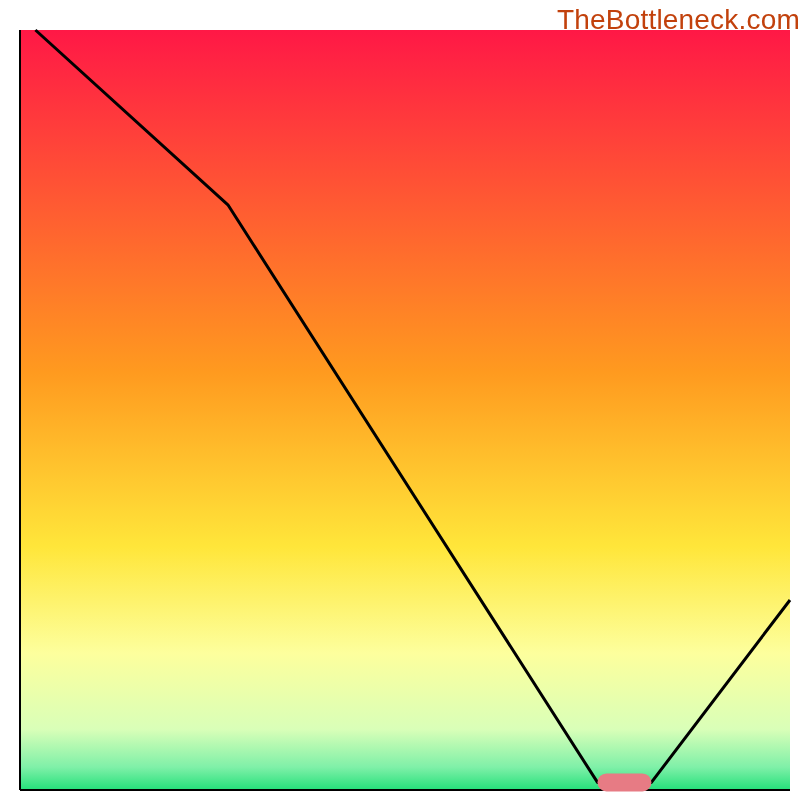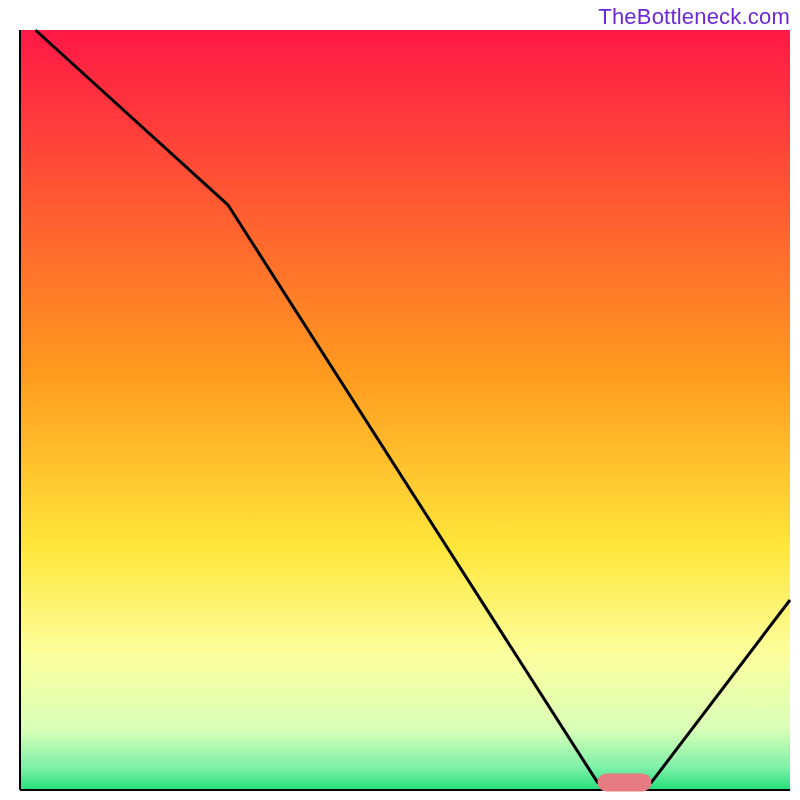--- a/index.html
+++ b/index.html
@@ -1,17 +1,17 @@
 <!DOCTYPE html>
 <html><head>
 <meta charset="utf-8">
 <style>
   html,body{margin:0;padding:0;width:800px;height:800px;background:#fff;font-family:Arial,Helvetica,sans-serif}
   .wrap{position:relative;width:800px;height:800px}
-  .watermark{position:absolute;top:4px;right:10px;color:#6d28d9;font-size:22px;letter-spacing:.2px}
+  .watermark{position:absolute;top:4px;right:0;color:#c2410c;font-size:28px;letter-spacing:.2px}
   svg{display:block}
 </style>
 </head>
 <body>
 <div class="wrap">
 
 <div class="watermark">TheBottleneck.com</div>
 
 <svg width="800" height="800" viewBox="0 0 800 800">
   <defs>

